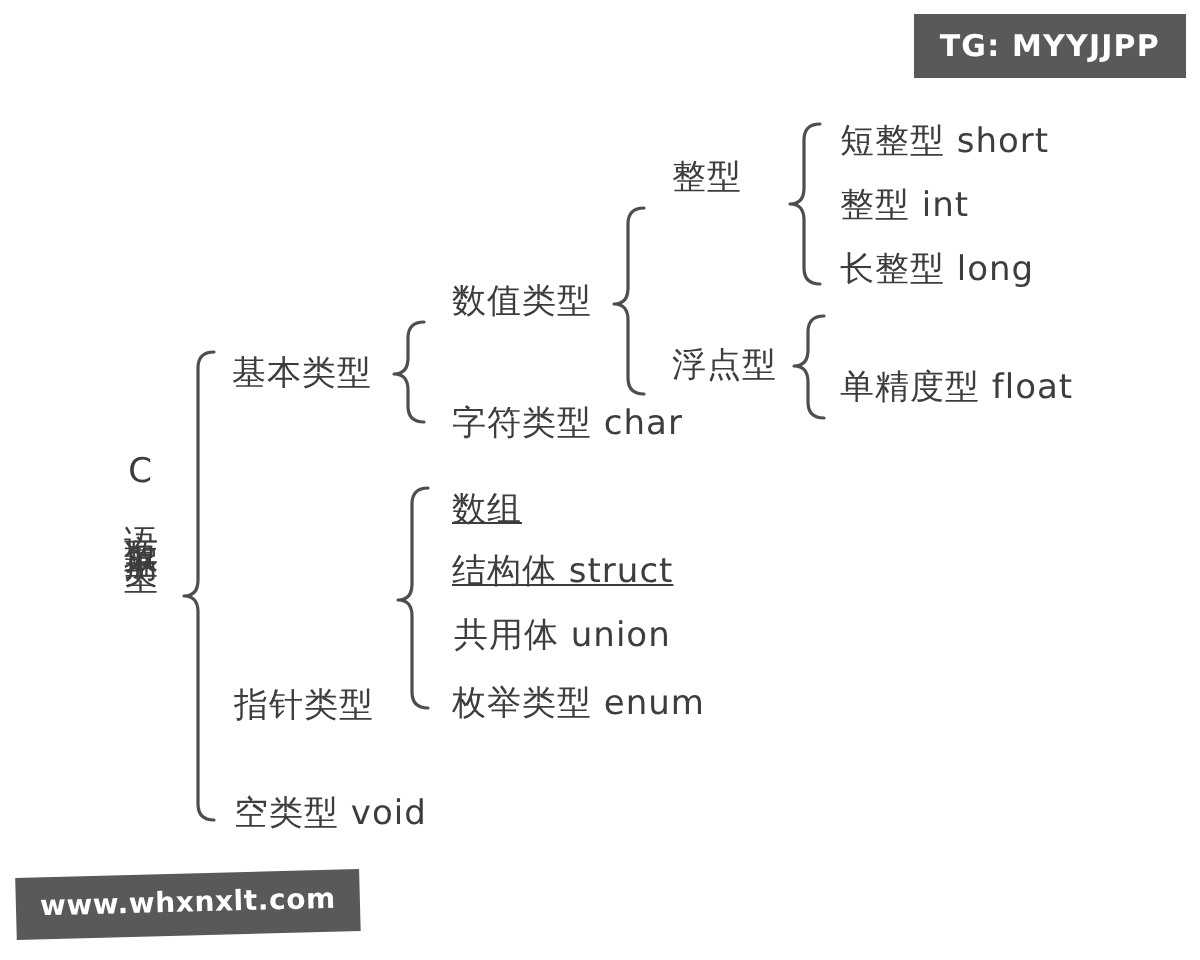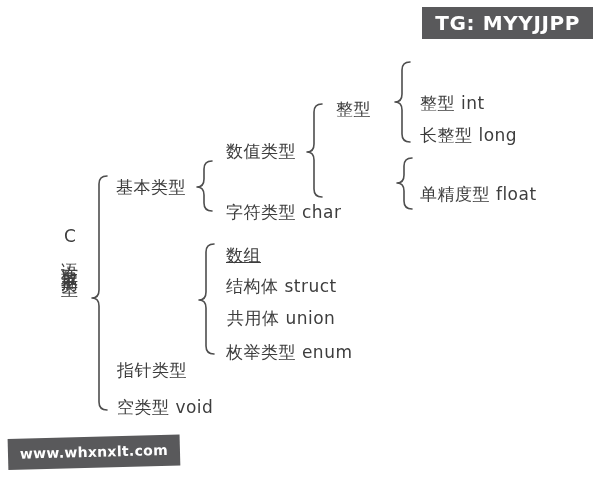--- a/index.html
+++ b/index.html
@@ -22,21 +22,21 @@
     position:absolute; left:58px; top:226px; height:160px;
     writing-mode:vertical-rl; text-orientation:upright;
     font-size:17px; line-height:24px; letter-spacing:3.5px; color:var(--ink);
   }
   .badge{
     position:absolute; background:var(--badge-bg); color:var(--badge-text);
     font-weight:bold; white-space:nowrap;
   }
   .badge-tg{
     top:7px; right:7px; height:32px; line-height:32px; padding:0 13px;
-    font-size:20px; letter-spacing:0.6px;
+    font-size:15px; letter-spacing:0.6px;
   }
   .badge-site{
     top:439px; left:8px; height:31px; line-height:31px; padding:0 12px;
     font-size:14px; letter-spacing:0.3px;
     transform:rotate(-1.5deg); transform-origin:left center;
   }
 </style>
 </head>
 <body>
 
@@ -50,30 +50,32 @@
     <path d="M412,158 Q404,158 404,166 L404,175 Q404,183 397,183 Q404,183 404,191 L404,201 Q404,209 412,209"></path>
     <path d="M214,244 Q206,244 206,252 L206,292 Q206,300 199,300 Q206,300 206,308 L206,346 Q206,354 214,354"></path>
   </svg>
 
   <div class="root-vert">C语言数据类型</div>
 
   <div class="lbl" style="left:116px; top:176px;">基本类型</div>
   <div class="lbl" style="left:226px; top:140px;">数值类型</div>
   <div class="lbl" style="left:226px; top:201px;">字符类型 char</div>
 
-  <div class="lbl" style="left:336px; top:98px;">整型</div>
+  <div class="lbl" style="left:336px; top:78px;">整型</div>
+  <div class="lbl" style="left:336px; top:172px;">浮点型</div>
 
+  <div class="lbl" style="left:420px; top:60px;">短整型 short</div>
   <div class="lbl" style="left:420px; top:92px;">整型 int</div>
   <div class="lbl" style="left:420px; top:124px;">长整型 long</div>
   <div class="lbl" style="left:420px; top:155px;margin-top:28px;">单精度型 float</div>
 
   <div class="lbl" style="left:226px; top:244px;text-decoration:underline;">数组</div>
-  <div class="lbl" style="left:226px; top:275px;">结构体 struct</div>
+  <div class="lbl" style="left:226px; top:275px;text-decoration:underline;">结构体 struct</div>
   <div class="lbl" style="left:227px; top:307px;">共用体 union</div>
   <div class="lbl" style="left:226px; top:341px;">枚举类型 enum</div>
 
-  <div class="lbl" style="left:117px; top:359px;">指针类型</div>
+  <div class="lbl" style="left:117px; top:342px;">指针类型</div>
   <div class="lbl" style="left:117px; top:396px;">空类型 void</div>
 
   <div class="badge badge-tg">TG: MYYJJPP</div>
   <div class="badge badge-site">www.whxnxlt.com</div>
 
 </div>
 
 </body></html>

